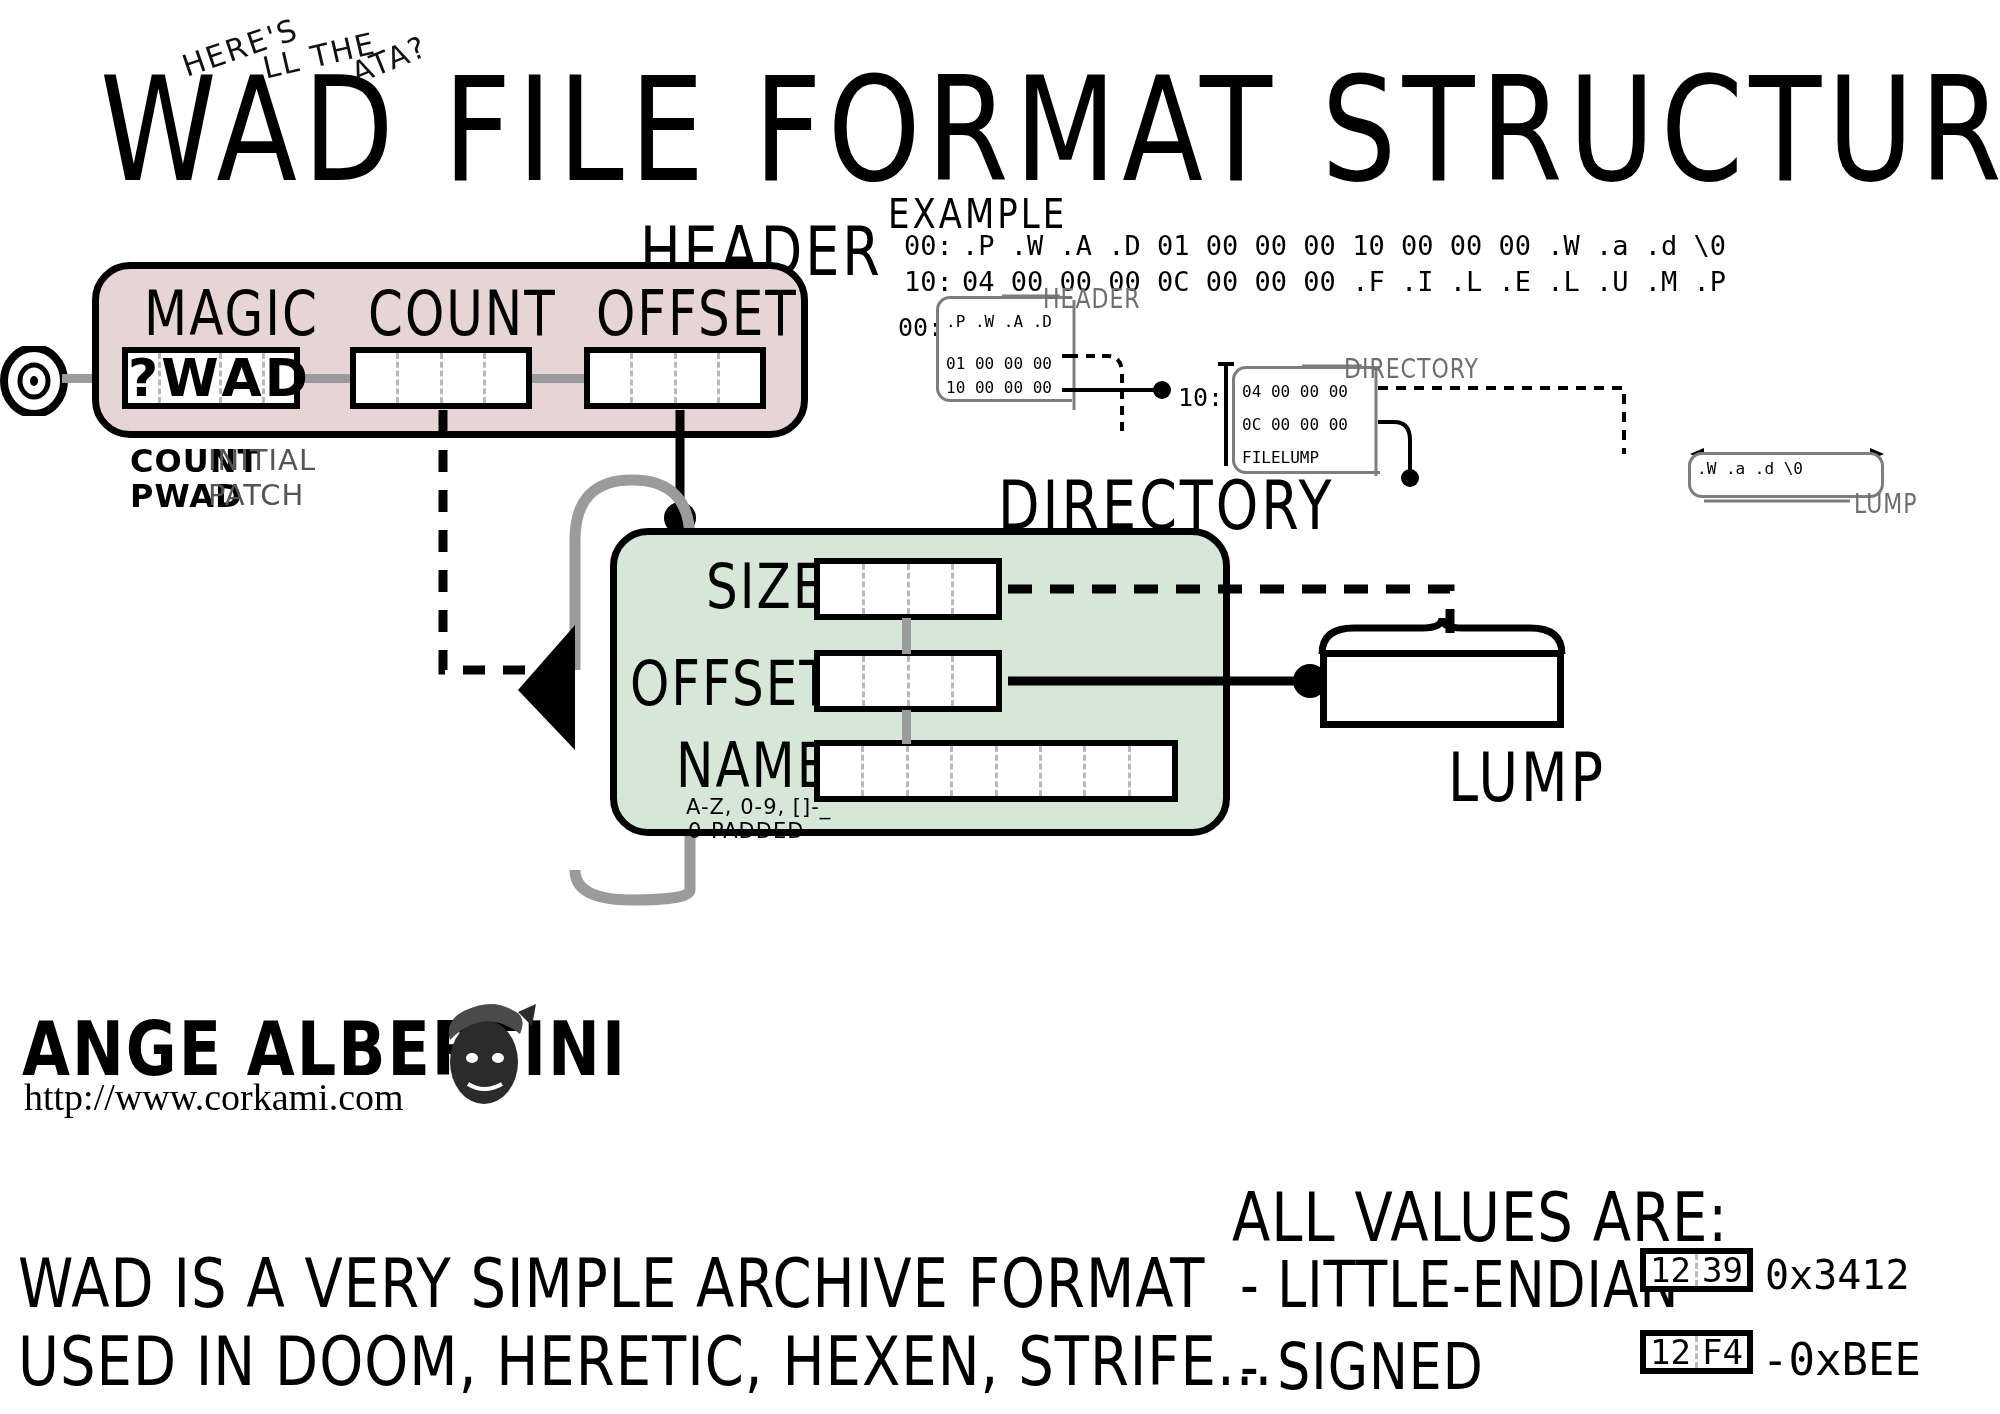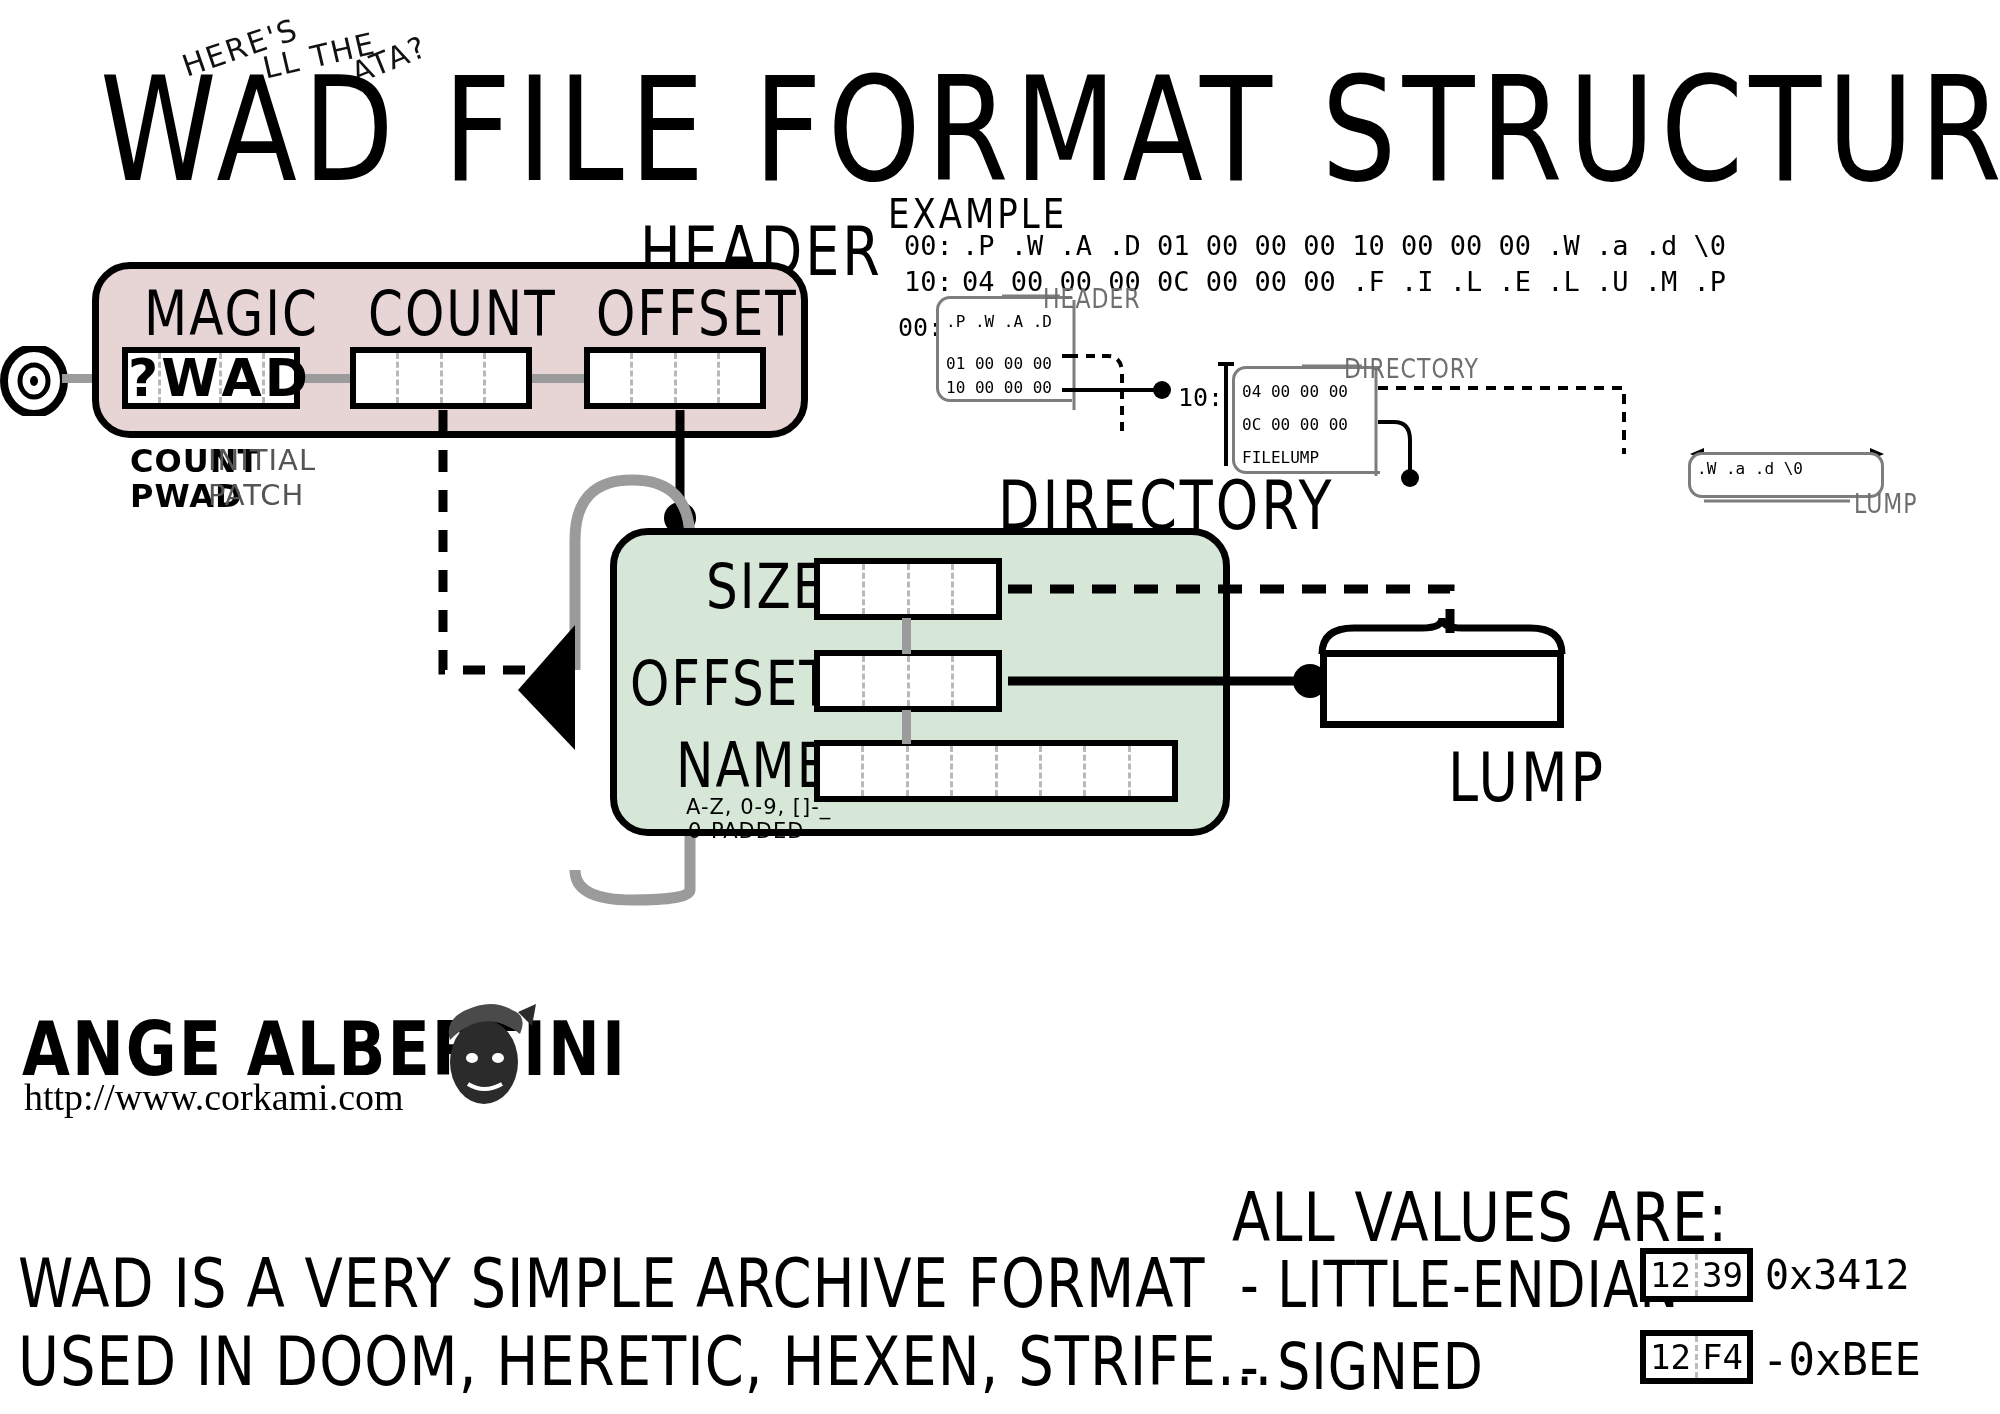--- a/index.html
+++ b/index.html
@@ -56,21 +56,21 @@
   .addr{font-family:"DejaVu Sans Mono",monospace;font-size:25px;}
 
   
   .footline{font-family:"DejaVu Sans",sans-serif;font-size:56px;
     letter-spacing:1px;transform:scaleY(1.22);transform-origin:left top;
     white-space:nowrap;}
   .valline{font-family:"DejaVu Sans",sans-serif;font-size:52px;
     letter-spacing:1px;transform:scaleY(1.22);transform-origin:left top;
     white-space:nowrap;}
   .hexbox{border:6px solid #000;background:#fff;display:inline-flex;
-    box-sizing:border-box;height:54px;}
+    box-sizing:border-box;height:44px;}
   .hexbox span{display:flex;align-items:center;justify-content:center;
     font-family:"DejaVu Sans Mono",monospace;font-size:34px;padding:0 4px;}
   .hexbox span:first-child{border-right:3px dashed #bbb;}
 
   #sig-name{left:22px;top:1005px;font-family:"DejaVu Sans",sans-serif;
     font-size:62px;font-weight:700;letter-spacing:2px;transform:scaleY(1.2);
     transform-origin:left top;}
   #sig-url{left:24px;top:1075px;font-family:"Liberation Serif",serif;
     font-size:38px;letter-spacing:0px;}
 </style>

